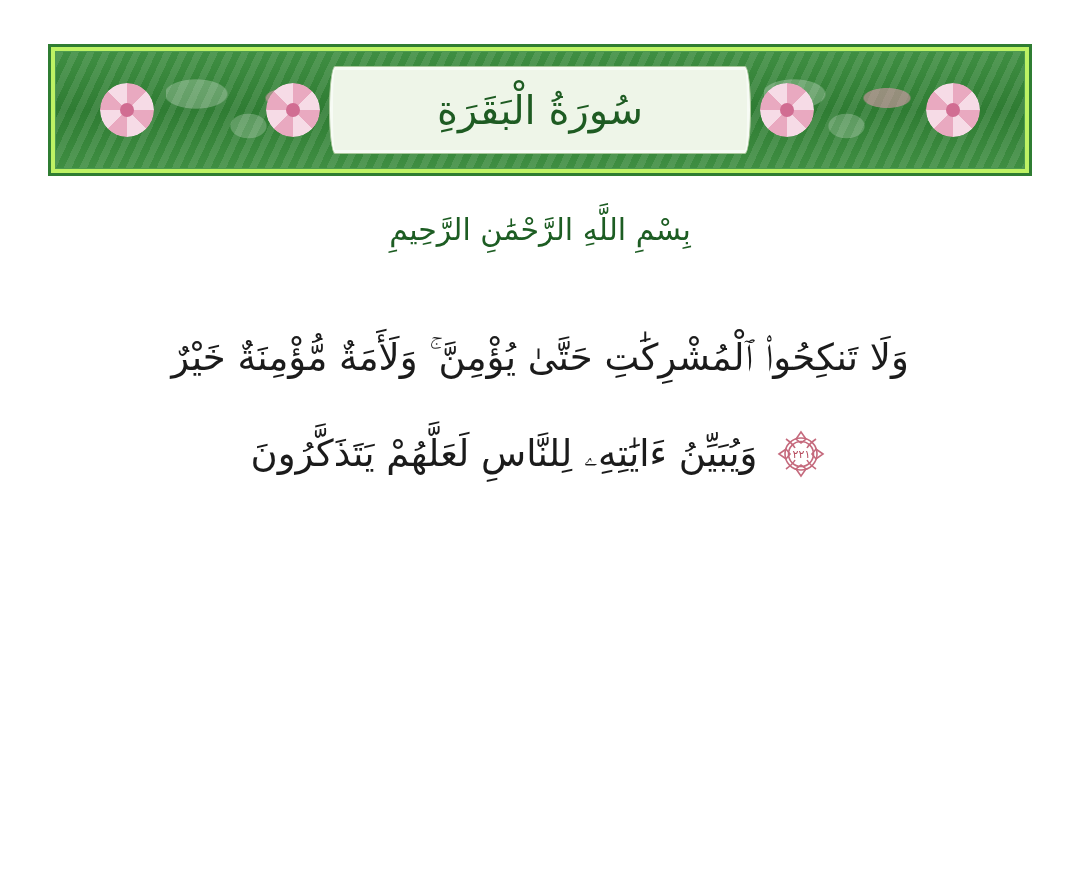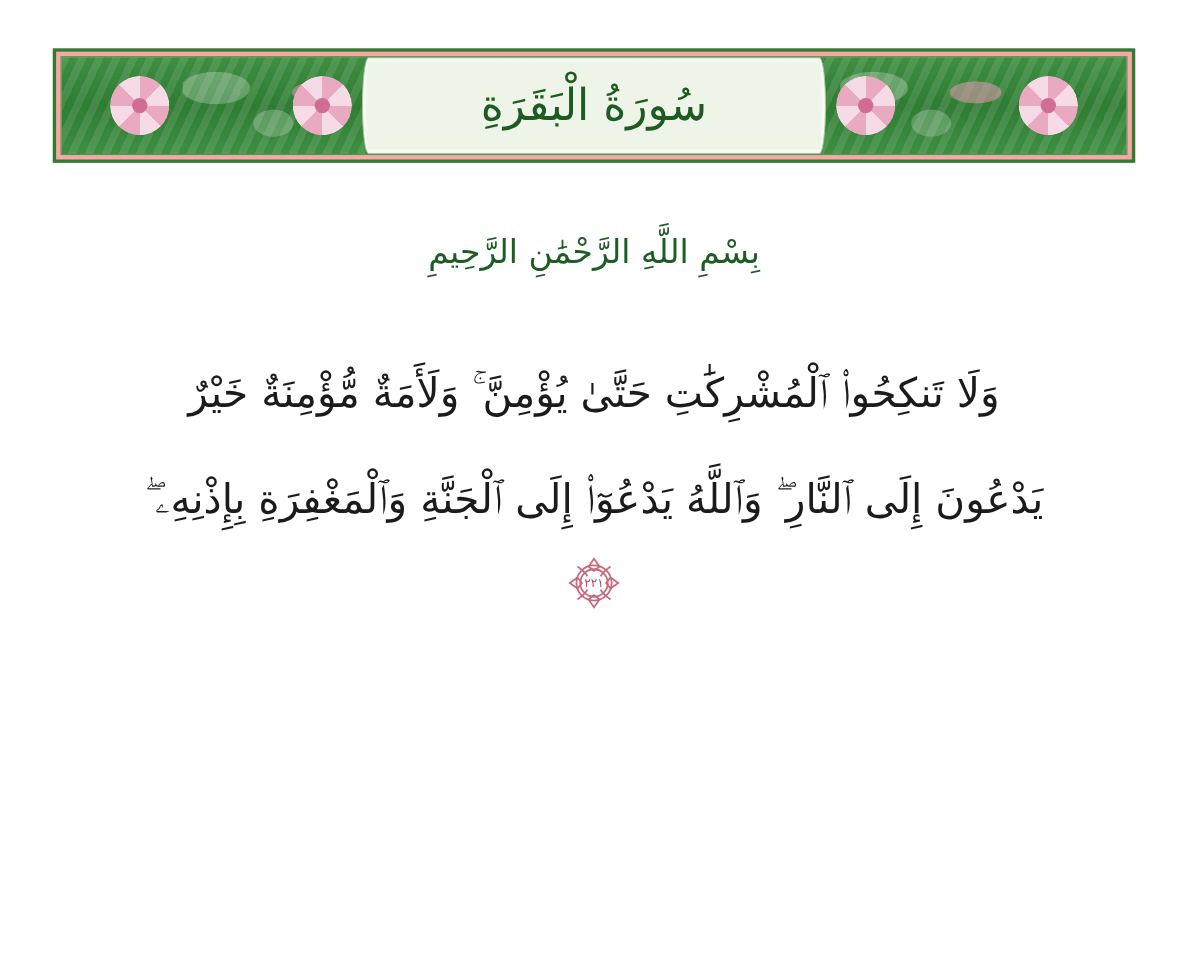--- a/index.html
+++ b/index.html
@@ -14,24 +14,24 @@
     font-family: "DejaVu Sans", sans-serif;
     overflow: hidden;
   }
 
   
   .surah-header {
     position: absolute;
     left: 48px;
     top: 44px;
     width: 984px;
-    height: 104px;
+    height: 132px;
     box-sizing: border-box;
     border: 3px solid #2f7d32;
-    background: #fca5a5;
+    background: #bef264;
     padding: 4px;
   }
   .surah-header-inner {
     position: relative;
     width: 100%;
     height: 100%;
     box-sizing: border-box;
     border: 1px solid #4e9a4f;
     background:
       repeating-linear-gradient(115deg, rgba(255,255,255,0.10) 0 7px, rgba(0,0,0,0.00) 7px 14px),
@@ -190,34 +190,34 @@
     <div class="surah-title-plaque">
       <span class="surah-title">سُورَةُ الْبَقَرَةِ</span>
     </div>
   </div>
 </div>
 
 <div class="basmala">بِسْمِ اللَّهِ الرَّحْمَٰنِ الرَّحِيمِ</div>
 
 <div class="mushaf-body">
   <div class="ayah-line">وَلَا تَنكِحُوا۟ ٱلْمُشْرِكَٰتِ حَتَّىٰ يُؤْمِنَّ ۚ وَلَأَمَةٌ مُّؤْمِنَةٌ خَيْرٌ</div>
-  <div class="ayah-line">يَدْعُونَ إِلَى ٱلنَّارِ ۖ وَٱللَّهُ يَدْعُوٓا۟ إِلَى ٱلْجَنَّةِ وَٱلْمَغْفِرَةِ بِإِذْنِهِۦ ۖ</div>
 
   <div class="ayah-line last">
     <span class="ayah-marker">
       <svg viewBox="0 0 56 56" width="56" height="56" aria-hidden="true">
         <g fill="none" stroke="#c56a7d" stroke-width="1.6">
           <circle cx="28" cy="28" r="16"></circle>
           <circle cx="28" cy="28" r="12.5"></circle>
           <path d="M28 6 L33 13 L28 17 L23 13 Z"></path>
           <path d="M28 50 L33 43 L28 39 L23 43 Z"></path>
           <path d="M6 28 L13 23 L17 28 L13 33 Z"></path>
           <path d="M50 28 L43 23 L39 28 L43 33 Z"></path>
           <path d="M13 13 Q20 18 22 22"></path>
           <path d="M43 13 Q36 18 34 22"></path>
           <path d="M13 43 Q20 38 22 34"></path>
           <path d="M43 43 Q36 38 34 34"></path>
         </g>
       </svg>
       <span class="num">٢٢١</span>
     </span>
+    <span>وَيُبَيِّنُ ءَايَٰتِهِۦ لِلنَّاسِ لَعَلَّهُمْ يَتَذَكَّرُونَ</span>
   </div>
 </div>
 
 </body></html>

